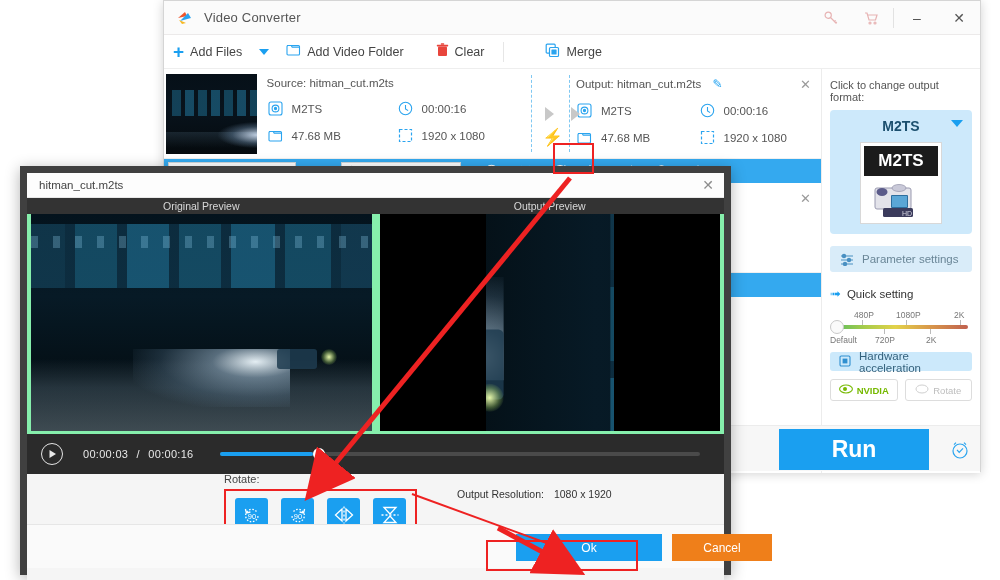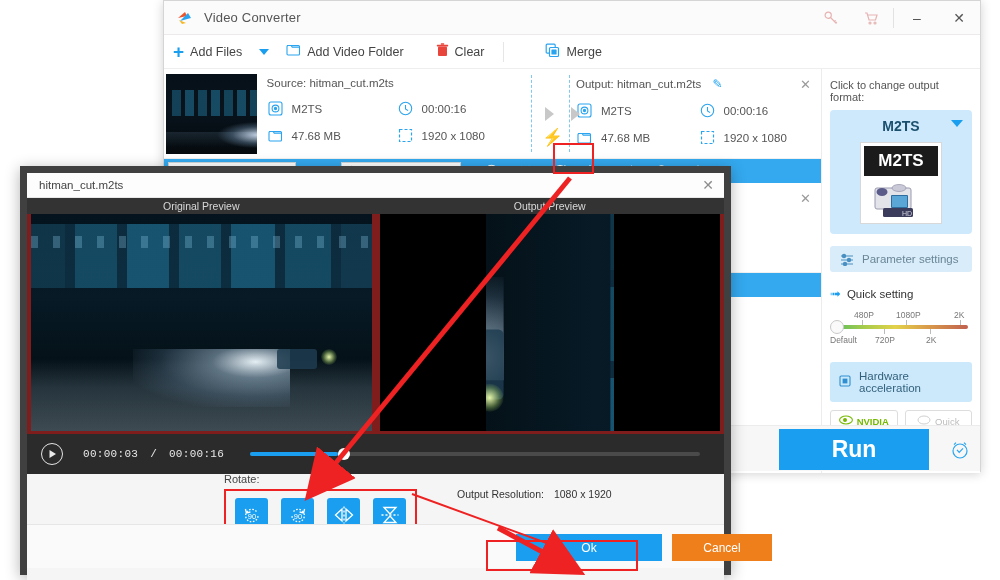--- a/index.html
+++ b/index.html
@@ -101,21 +101,21 @@
   .slider-wrap { margin-top:9px; position:relative; height:42px; }
   .slider-top { position:relative; height:12px; }
   .slider-top span, .slider-bot span { position:absolute; font-size:8.5px; color:#777; white-space:nowrap;}
   .track { position:absolute; left:6px; right:4px; top:15px; height:4px; border-radius:2px;
     background:linear-gradient(90deg,#5fbf5f 0%, #a8cc4a 22%, #e2d24a 45%, #d99a4a 70%, #c0604f 100%); }
   .tick { position:absolute; width:1px; height:5px; background:#bbb; top:10px;}
   .tick-b { position:absolute; width:1px; height:5px; background:#bbb; top:19px;}
   .knob { position:absolute; left:0px; top:10px; width:14px; height:14px; border-radius:50%; background:#fafafa; border:1px solid #c9c9c9; }
   .slider-bot { position:relative; height:12px; margin-top:13px; }
 
-  .hw-btn { margin-top:10px; height:40px; background:#cce9fb; border-radius:3px; display:flex; align-items:center; padding-left:8px; font-size:11.5px; color:#33617c;justify-content:space-between;}
+  .hw-btn { height:19px; background:#cce9fb; border-radius:3px; display:flex; align-items:center; padding-left:8px; font-size:11.5px; color:#33617c;justify-content:space-between;}
   .hw-btn .ic { margin-right:7px; }
   .gpu-row { margin-top:8px; display:flex; gap:7px; }
   .gpu { flex:1; height:22px; border:1px solid #ddd; border-radius:3px; display:flex; align-items:center; justify-content:center; gap:4px; font-size:9.5px; }
   .gpu.nv { color:#76b900; font-weight:700; }
   .gpu.intel { color:#bdbdbd; }
 
   
   .appbottom { position:absolute; left:0; right:0; bottom:0; height:46px; background:#f7f7f7; border-top:1px solid #ececec; }
   .runbtn { position:absolute; left:615px; top:3px; width:150px; height:41px; background:#1a9ff0; color:#fff;
             font-size:23px; font-weight:700; display:flex; align-items:center; justify-content:center;}
@@ -123,21 +123,21 @@
 
   
   .dialog {
     position:absolute; left:20px; top:166px; width:711px; height:409px;
     background:#f2f2f2; border:7px solid #404040;
     box-shadow: 0 3px 14px rgba(0,0,0,.30);
   }
   .dlg-title { height:25px; background:#fdfdfd; border-bottom:1px solid #e8e8e8; display:flex; align-items:center; position:relative;}
   .dlg-title .t { font-size:11.5px; color:#444; margin-left:12px;}
   .dlg-close { position:absolute; right:10px; top:4px; color:#8d8d8d; font-size:14px;}
-  .previews { height:236px; background:#7f1d1d; display:flex; }
+  .previews { height:236px; background:#86efac; display:flex; }
   .pv { flex:1; display:flex; flex-direction:column; }
   .pv-head { height:16px; display:flex; align-items:center; justify-content:center; font-size:10.5px; color:#d8d8d8; background:#333333;}
   .pv-body { flex:1; background:#000; position:relative; overflow:hidden; margin:0 4px 3px 4px;}
 
   
   .scene { position:absolute; inset:0; background:linear-gradient(180deg,#04131d 0%, #071a26 38%, #020709 100%); }
   .scene .terr { position:absolute; left:0; right:0; top:10px; height:64px;
       background:
         linear-gradient(90deg,
          #123c52 0 34px, #0e3145 34px 44px,
@@ -154,21 +154,21 @@
   .scene .fog { position:absolute; left:0; right:0; bottom:0; height:72px;
       background: linear-gradient(180deg, rgba(120,150,170,.0) 0%, rgba(140,170,190,.25) 40%, rgba(160,185,200,.38) 100%);}
   .scene .head { position:absolute; left:30%; bottom:24px; width:46%; height:58px;
       background: radial-gradient(ellipse at 78% 22%, rgba(240,250,255,.95) 0%, rgba(190,220,245,.45) 25%, rgba(140,180,215,.18) 55%, transparent 78%);}
   .scene .car { position:absolute; right:16%; bottom:62px; width:40px; height:20px; background:rgba(30,60,80,.85); border-radius:3px;}
   .scene .lamp2 { position:absolute; right:10%; bottom:66px; width:16px;height:16px;border-radius:50%;
       background: radial-gradient(circle,#e4f5a8 0%, rgba(170,215,100,.35) 50%, transparent 75%);}
 
   .pv-out-inner { position:absolute; left:50%; top:0; bottom:0; width:128px; transform:translateX(-50%); overflow:hidden; background:#000;}
 
-  .playerbar { height:40px; background:#2b2b2b; display:flex; align-items:center; padding:0 14px;font-family:Liberation Mono, monospace; }
+  .playerbar { height:40px; background:#2b2b2b; display:flex; align-items:center; padding:0 14px; }
   .playbtn { width:22px; height:22px; border-radius:50%; border:1.5px solid #e4e4e4; display:flex; align-items:center; justify-content:center; }
   .ptime { margin-left:20px; font-size:11px; color:#e8e8e8; letter-spacing:.3px;}
   .ptrack { position:relative; flex:1; height:4px; margin-left:26px; margin-right:10px; background:#4a4a4a; border-radius:2px;}
   .pfill { position:absolute; left:0; top:0; height:4px; width:19.5%; background:#1a9ff0; border-radius:2px;}
   .pknob { position:absolute; left:19.5%; top:-4px; width:12px;height:12px;border-radius:50%;background:#fff;}
 
   .dlg-body { position:relative; height:109px; background:#f5f5f5; }
   .rotate-group { position:absolute; left:197px; top:300px; }
   .rot-title { font-size:11px; color:#444; margin-bottom:4px; }
   .rot-box { border:2px solid #ee2222; padding:7px 9px; display:inline-flex; gap:13px; }
@@ -546,21 +546,21 @@
                 </svg>
             </span>
             <span>NVIDIA</span>
           </div>
           <div class="gpu intel">
             <span>
               <svg width="14" height="10" viewBox="0 0 14 10">
                   <ellipse cx="7" cy="5" rx="6" ry="4" fill="none" stroke="#cfcfcf" stroke-width="1"></ellipse>
                 </svg>
             </span>
-            <span>Quick</span>
+            <span>Rotate</span>
           </div>
         </div>
       </div>
     </div>
 
     <div class="appbottom">
       <div class="runbtn">Run</div>
       <div class="clockbtn">
         <svg width="22" height="22" viewBox="0 0 22 22" fill="none" stroke="#2aa4ef" stroke-width="1.2">
           <circle cx="11" cy="12" r="7"></circle>

